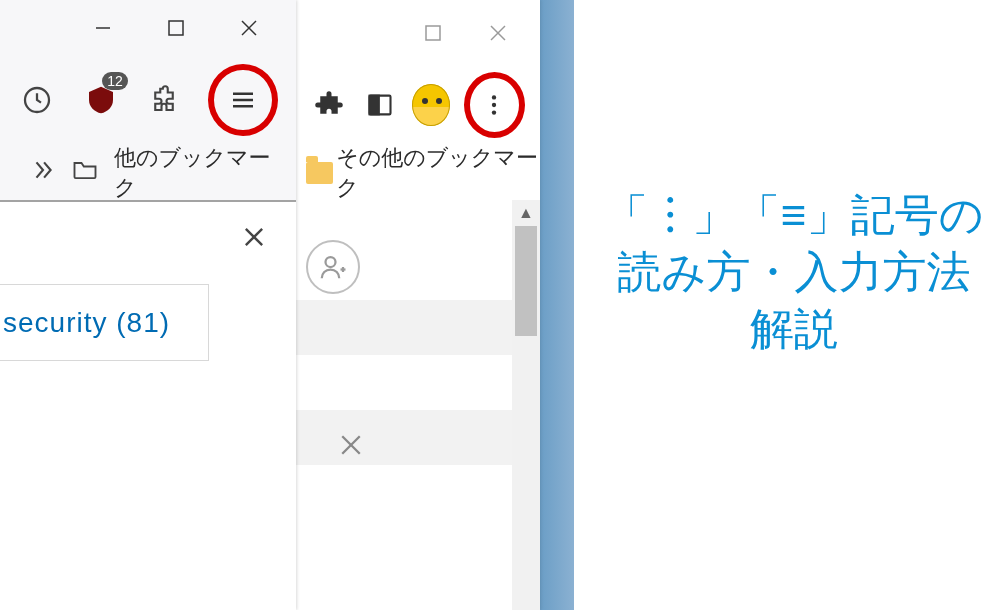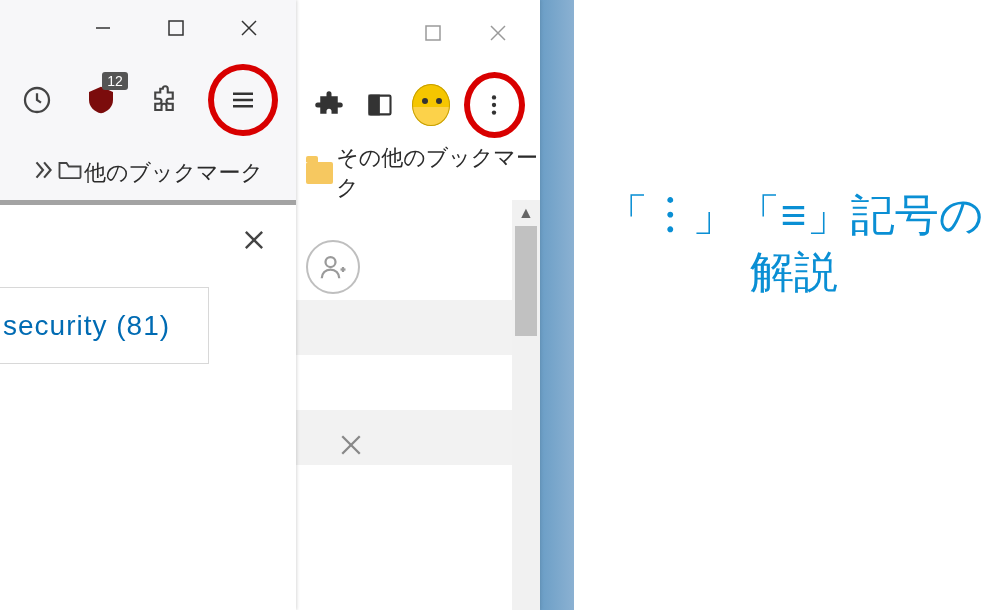--- a/index.html
+++ b/index.html
@@ -58,37 +58,38 @@
     cursor:pointer;
   }
   .badge-icon { position:relative; }
   .badge {
     position:absolute;
     top:-8px; right:-8px;
     background:#555;
     color:#fff;
     font-size:14px;
     padding:1px 5px;
-    border-radius:3px;
+    border-radius:9px;
     font-weight:500;
   }
   .red-circle {
     border: 6px solid #d80000;
     border-radius: 50%;
     width: 60px;
     height: 60px;
     display:flex;align-items:center;justify-content:center;
   }
   .bookmarks-row {
     height: 55px;
     display:flex;
     align-items:center;
+    gap:15px;
     padding:0 15px 0 30px;
     background:#f7f7f9;
-    border-bottom:5px solid #a3a3a3;
+    border-bottom:2px solid #a3a3a3;
     font-size:22px;
     color:#2b2b2b;
   }
   .close-row {
     height: 74px;
     display:flex;
     align-items:center;
     justify-content:flex-end;
     padding-right:28px;
     background:#fff;
@@ -350,14 +351,15 @@
       <div class="scroll-arrow">▲</div>
       <div class="scroll-thumb" style="height:110px;margin-top:0;"></div>
     </div>
   </div>
 </div>
 
 <div class="blue-stripe"></div>
 
 <div class="right-text">
   <div>「︙」「≡」記号の</div>
+  <div>読み方・入力方法</div>
   <div>解説</div>
 </div>
 
 </body></html>

